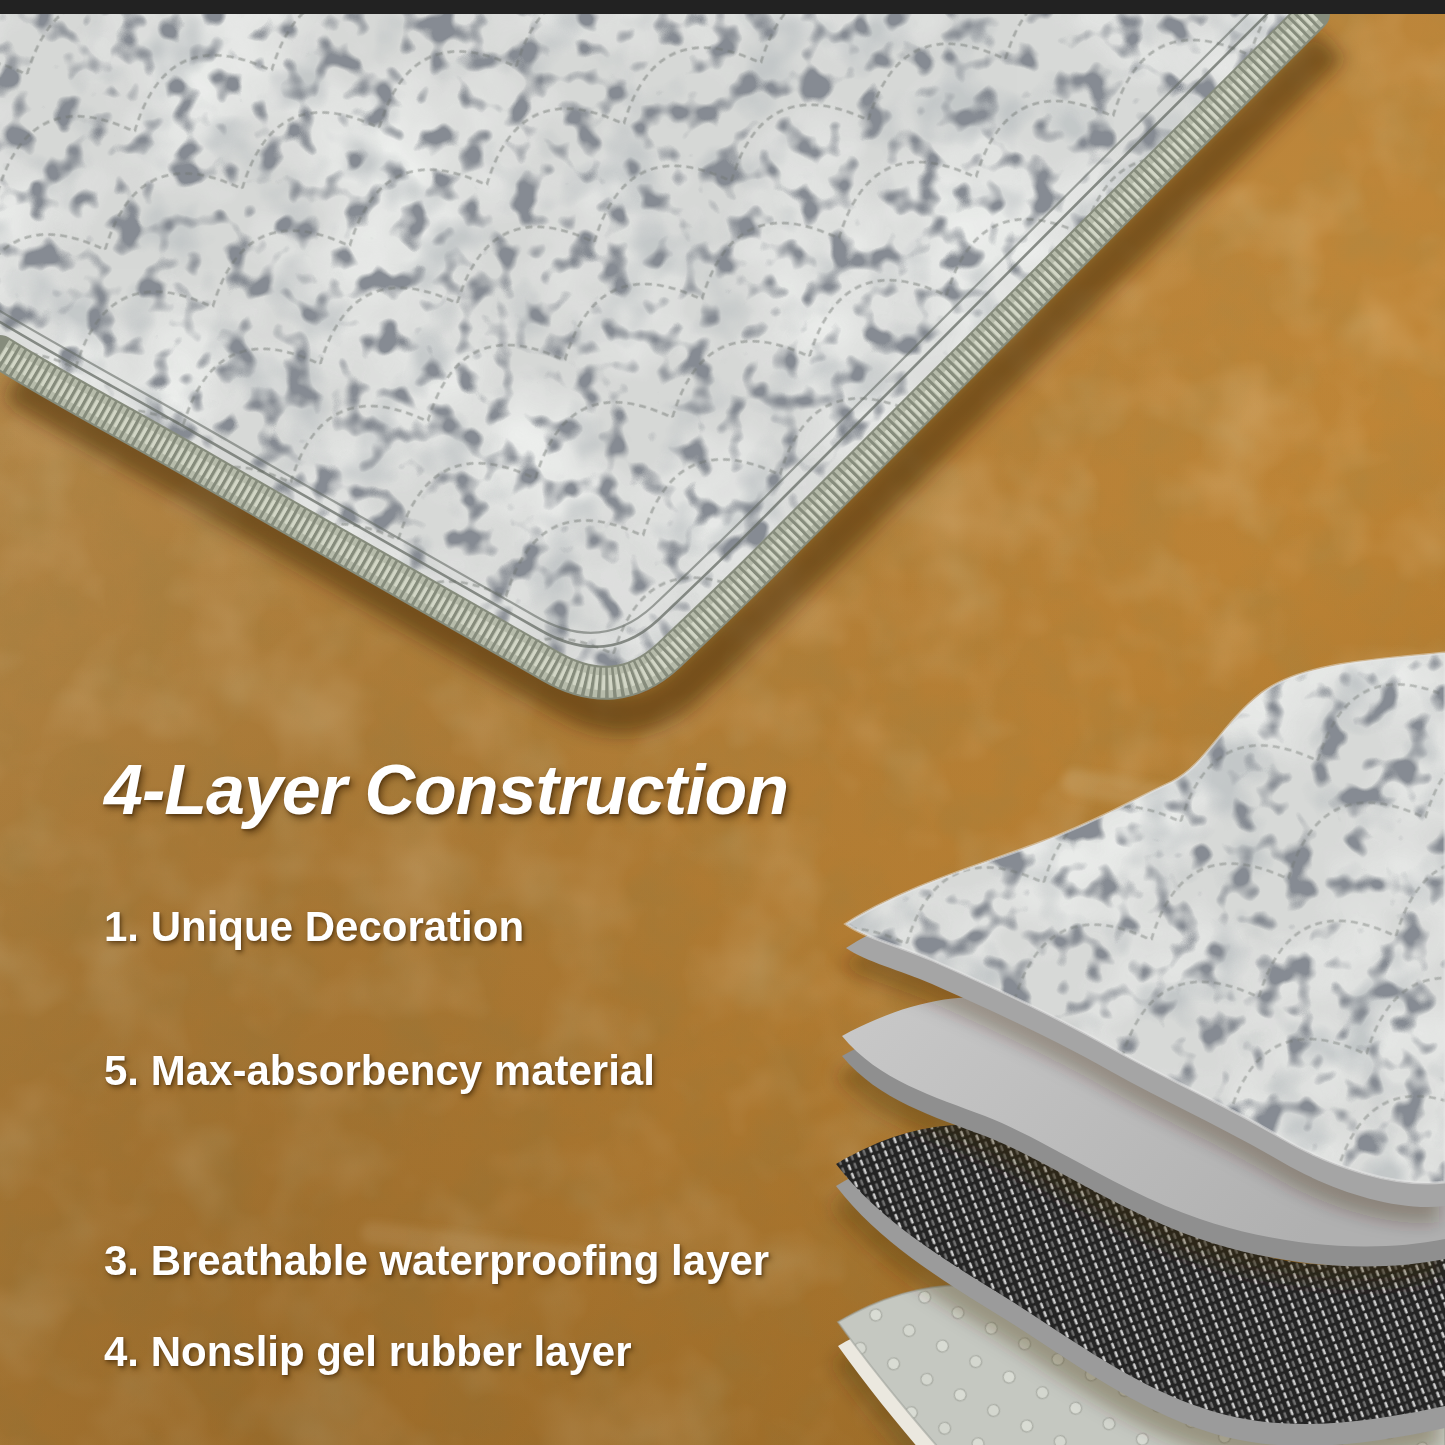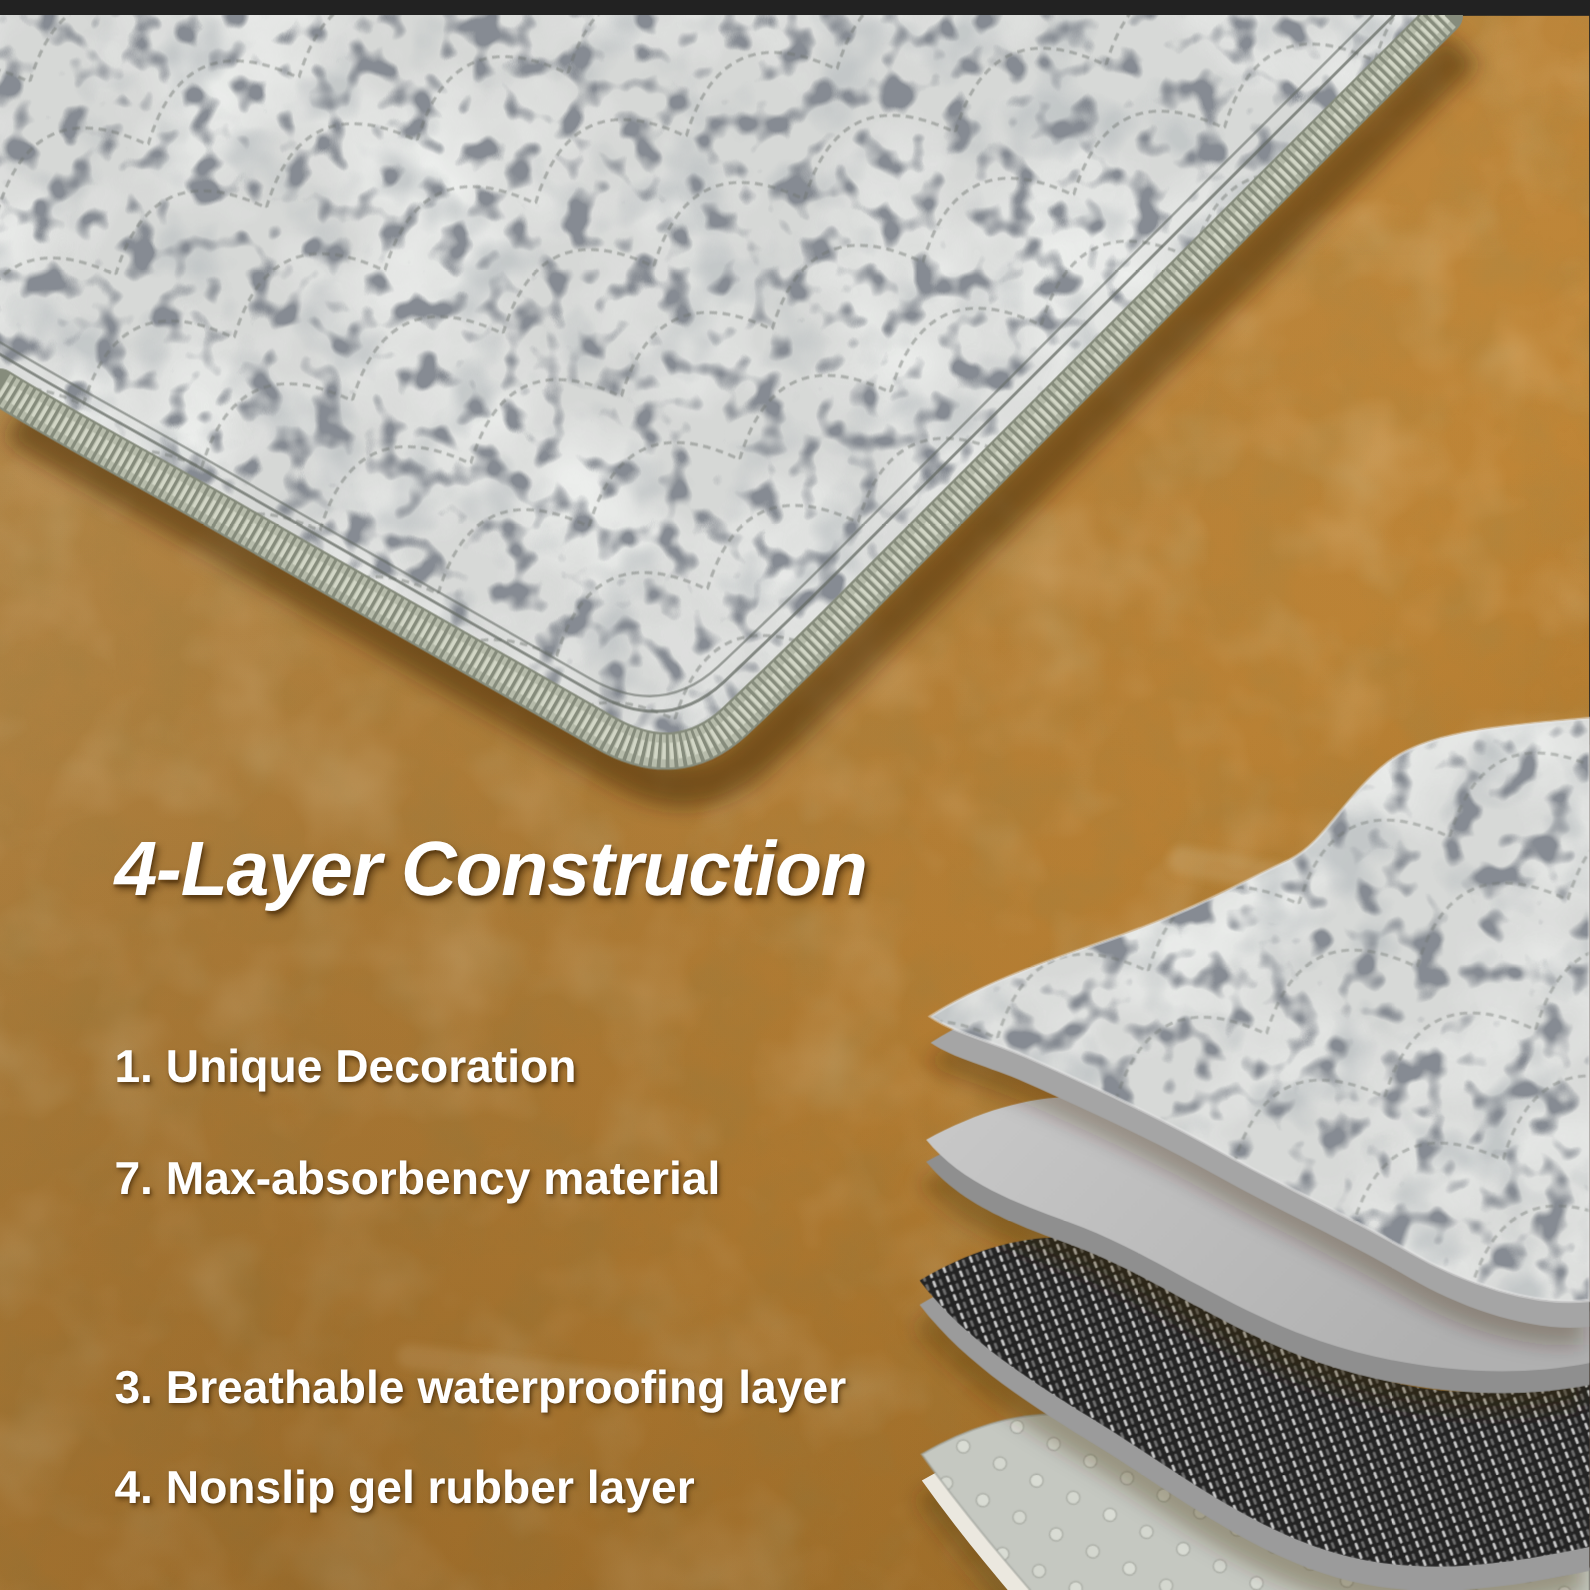--- a/index.html
+++ b/index.html
@@ -14,21 +14,21 @@
     font-size:70px;font-weight:bold;font-style:italic;letter-spacing:-1px;
     color:#ffffff;white-space:nowrap;
     text-shadow:3px 4px 7px rgba(69,41,7,.65), 1px 2px 2px rgba(69,41,7,.45);
   }
   .features{position:absolute;left:0;top:0;width:100%;height:100%;pointer-events:none;}
   .feature{
     position:absolute;left:104px;margin:0;
     font-size:42px;font-weight:bold;color:#ffffff;white-space:nowrap;
     text-shadow:2px 3px 5px rgba(69,41,7,.6), 1px 1px 2px rgba(69,41,7,.4);
   }
-  .feature:nth-child(1){top:932px;text-align:right;}
+  .feature:nth-child(1){top:889px;text-align:right;}
   .feature:nth-child(2){top:1033px;}
   .feature:nth-child(3){top:1223px;}
   .feature:nth-child(4){top:1314px;text-align:center;}
 </style>
 </head>
 <body>
 
 <div class="stage">
 
 <svg class="scene" width="1445" height="1445" viewBox="0 0 1445 1445">
@@ -218,18 +218,18 @@
       </g>
       <use href="#pL1" fill="none" stroke="#e8e8e8" stroke-width="3" opacity="0.5"></use>
     </g>
   </g>
 </svg>
 
 <h1 class="headline">4-Layer Construction</h1>
 
 <div class="features">
   <p class="feature">1. Unique Decoration</p>
-  <p class="feature">7. Max-absorbency material</p>
+  <p class="feature">5. Max-absorbency material</p>
   <p class="feature">3. Breathable waterproofing layer</p>
   <p class="feature">4. Nonslip gel rubber layer</p>
 </div>
 
 </div>
 
 </body></html>

